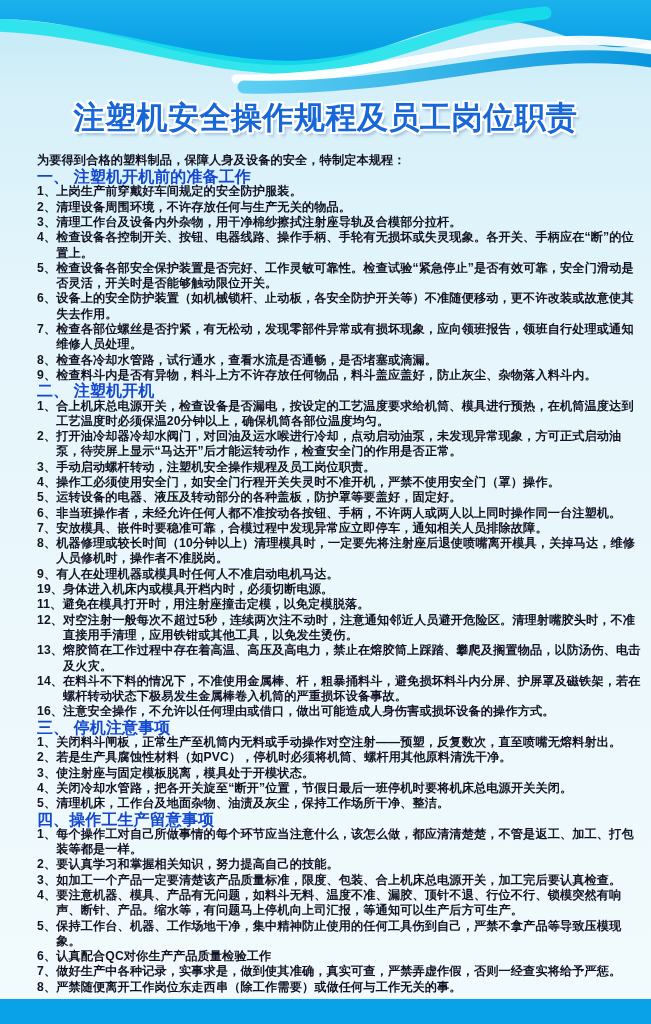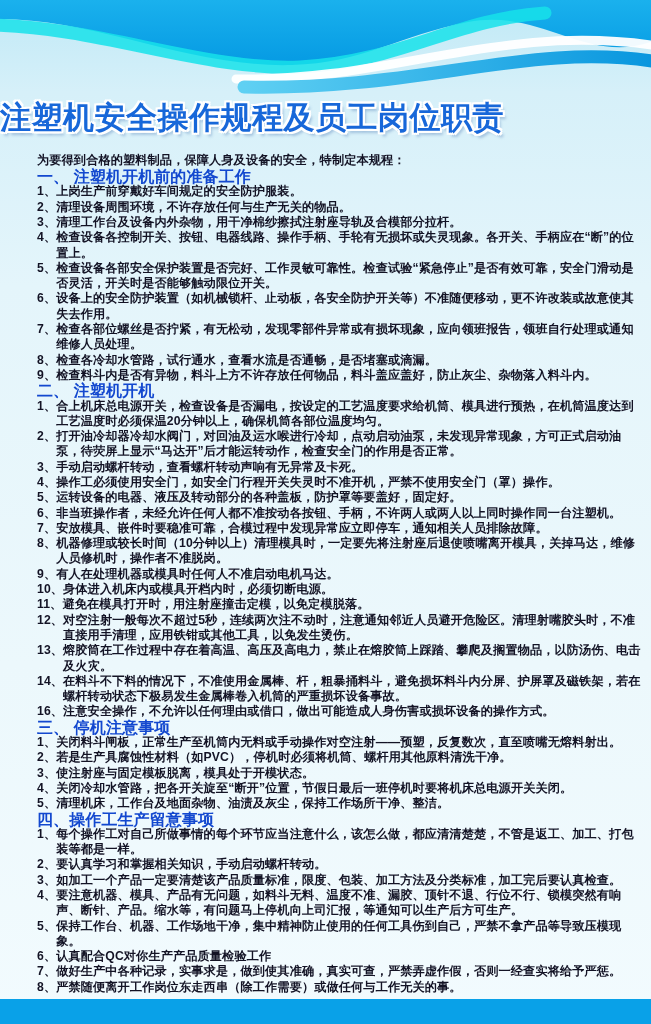--- a/index.html
+++ b/index.html
@@ -10,21 +10,21 @@
     overflow:hidden;
     background:linear-gradient(180deg,#bfe9f6 0%,#d6f0f9 9%,#e4f5fb 28%,#ecf8fc 65%,#f2fbfe 100%);
     font-family:"Liberation Sans","DejaVu Sans",sans-serif;
     -webkit-font-smoothing:antialiased;
   }
   .header-wave{position:absolute;top:0;left:0;width:651px;height:118px;}
   .header-wave svg{display:block;}
   .title{
     position:relative;
     margin:0;padding:99px 0 0 0;
-    text-align:left;
+    text-align:center;
     font-size:31px;line-height:1.25;
     font-weight:bold;
     letter-spacing:0.5px;
     color:var(--title-blue,#1767d9);
     text-shadow:
       -2px -2px 0 #fff, 2px -2px 0 #fff, -2px 2px 0 #fff, 2px 2px 0 #fff,
       -2px 0 0 #fff, 2px 0 0 #fff, 0 -2px 0 #fff, 0 2px 0 #fff,
       3px 4px 3px rgba(40,90,160,0.35);
     white-space:nowrap;
   }
@@ -140,21 +140,21 @@
     <span class="txt">合上机床总电源开关，检查设备是否漏电，按设定的工艺温度要求给机筒、模具进行预热，在机筒温度达到工艺温度时必须保温20分钟以上，确保机筒各部位温度均匀。</span>
   </div>
 
   <div class="item">
     <span class="num">2、</span>
     <span class="txt">打开油冷却器冷却水阀门，对回油及运水喉进行冷却，点动启动油泵，未发现异常现象，方可正式启动油泵，待荧屏上显示“马达开”后才能运转动作，检查安全门的作用是否正常。</span>
   </div>
 
   <div class="item">
     <span class="num">3、</span>
-    <span class="txt">手动启动螺杆转动，查看螺杆转动声响有无异常及卡死。</span>
+    <span class="txt">手动启动螺杆转动，注塑机安全操作规程及员工岗位职责。</span>
   </div>
 
   <div class="item">
     <span class="num">4、</span>
     <span class="txt">操作工必须使用安全门，如安全门行程开关失灵时不准开机，严禁不使用安全门（罩）操作。</span>
   </div>
 
   <div class="item">
     <span class="num">5、</span>
     <span class="txt">运转设备的电器、液压及转动部分的各种盖板，防护罩等要盖好，固定好。</span>
@@ -174,21 +174,21 @@
     <span class="num">8、</span>
     <span class="txt">机器修理或较长时间（10分钟以上）清理模具时，一定要先将注射座后退使喷嘴离开模具，关掉马达，维修人员修机时，操作者不准脱岗。</span>
   </div>
 
   <div class="item">
     <span class="num">9、</span>
     <span class="txt">有人在处理机器或模具时任何人不准启动电机马达。</span>
   </div>
 
   <div class="item">
-    <span class="num">10、</span>
+    <span class="num">19、</span>
     <span class="txt">身体进入机床内或模具开档内时，必须切断电源。</span>
   </div>
 
   <div class="item">
     <span class="num">11、</span>
     <span class="txt">避免在模具打开时，用注射座撞击定模，以免定模脱落。</span>
   </div>
 
   <div class="item">
     <span class="num">12、</span>
@@ -246,26 +246,26 @@
   <section>
     <h2 class="sec-heading">四、操作工生产留意事项</h2>
     <div>
   <div class="item">
     <span class="num">1、</span>
     <span class="txt">每个操作工对自己所做事情的每个环节应当注意什么，该怎么做，都应清清楚楚，不管是返工、加工、打包装等都是一样。</span>
   </div>
 
   <div class="item">
     <span class="num">2、</span>
-    <span class="txt">要认真学习和掌握相关知识，手动启动螺杆转动。</span>
-  </div>
-
-  <div class="item">
-    <span class="num">3、</span>
-    <span class="txt">如加工一个产品一定要清楚该产品质量标准，限度、包装、加工方法及分类标准，加工完后要认真检查。</span>
+    <span class="txt">要认真学习和掌握相关知识，努力提高自己的技能。</span>
+  </div>
+
+  <div class="item">
+    <span class="num">3、</span>
+    <span class="txt">如加工一个产品一定要清楚该产品质量标准，限度、包装、合上机床总电源开关，加工完后要认真检查。</span>
   </div>
 
   <div class="item">
     <span class="num">4、</span>
     <span class="txt">要注意机器、模具、产品有无问题，如料斗无料、温度不准、漏胶、顶针不退、行位不行、锁模突然有响声、断针、产品。缩水等，有问题马上停机向上司汇报，等通知可以生产后方可生产。</span>
   </div>
 
   <div class="item">
     <span class="num">5、</span>
     <span class="txt">保持工作台、机器、工作场地干净，集中精神防止使用的任何工具伤到自己，严禁不拿产品等导致压模现象。</span>

